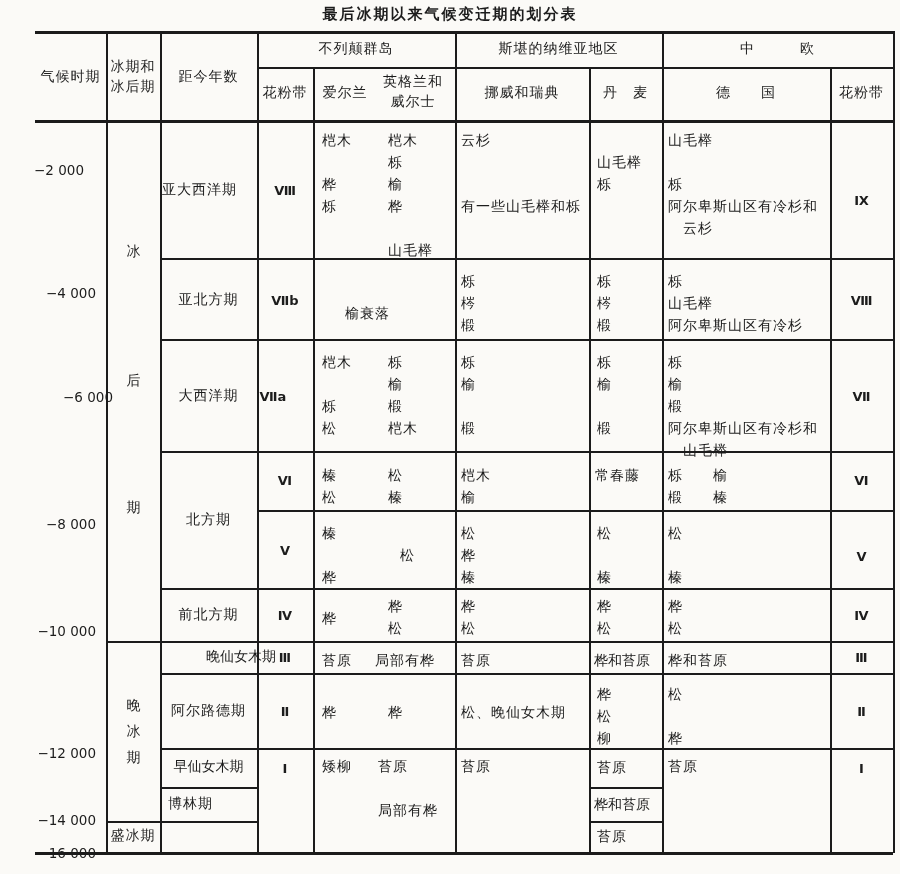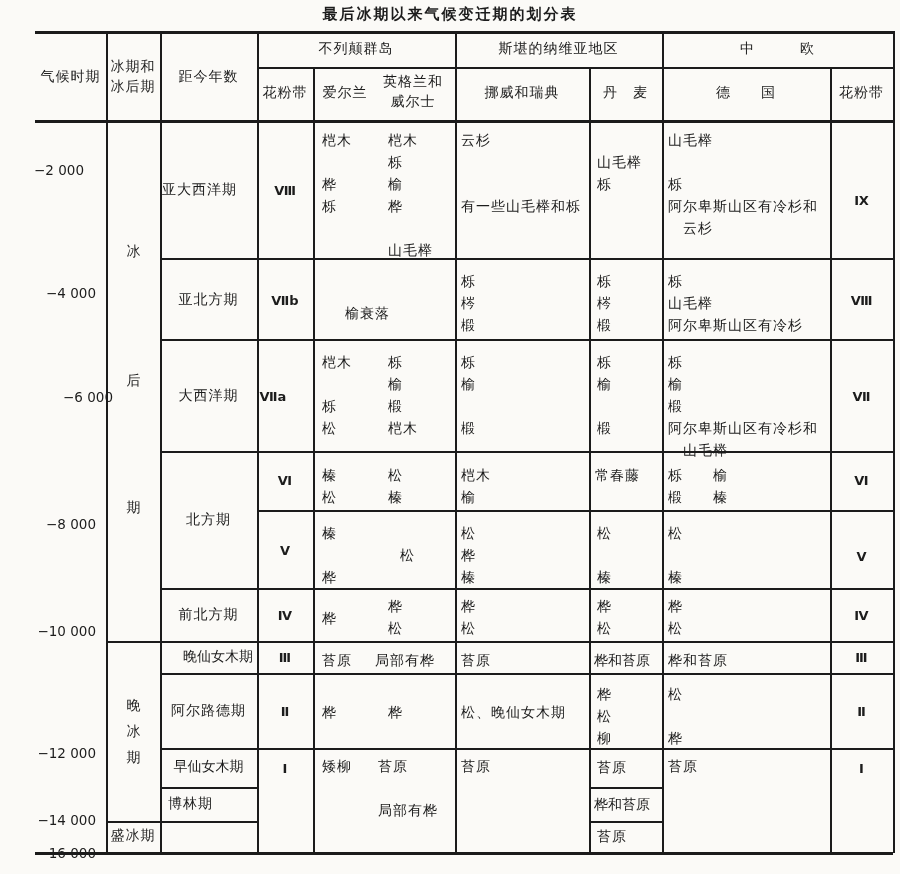--- a/index.html
+++ b/index.html
@@ -81,21 +81,21 @@
 
   <div class="t vtext" style="left:126px;top:233px;letter-spacing:128px;">冰后期</div>
   <div class="t vtext" style="left:126px;top:687px;letter-spacing:26px;">晚冰期</div>
   <div class="t c" style="left:106px;top:827px;width:54px;line-height:17px;">盛冰期</div>
 
   <div class="t c" style="left:160px;top:179px;width:79px;">亚大西洋期</div>
   <div class="t c" style="left:160px;top:289px;width:97px;">亚北方期</div>
   <div class="t c" style="left:160px;top:385px;width:97px;">大西洋期</div>
   <div class="t c" style="left:160px;top:509px;width:97px;">北方期</div>
   <div class="t c" style="left:160px;top:604px;width:97px;">前北方期</div>
-  <div class="t c" style="left:160px;top:646px;width:116px;letter-spacing:0;">晚仙女木期</div>
+  <div class="t c" style="left:160px;top:646px;width:116px;letter-spacing:0;text-align:right;">晚仙女木期</div>
   <div class="t c" style="left:160px;top:700px;width:97px;">阿尔路德期</div>
   <div class="t c" style="left:160px;top:756px;width:97px;letter-spacing:0;">早仙女木期</div>
   <div class="t" style="left:168px;top:793px;width:89px;">博林期</div>
 
   <div class="t c zone" style="left:257px;top:180px;width:56px;">Ⅷ</div>
   <div class="t c zone" style="left:257px;top:290px;width:56px;">Ⅶb</div>
   <div class="t c zone" style="left:257px;top:386px;width:32px;">Ⅶa</div>
   <div class="t c zone" style="left:257px;top:470px;width:56px;">Ⅵ</div>
   <div class="t c zone" style="left:257px;top:540px;width:56px;">Ⅴ</div>
   <div class="t c zone" style="left:257px;top:605px;width:56px;">Ⅳ</div>

